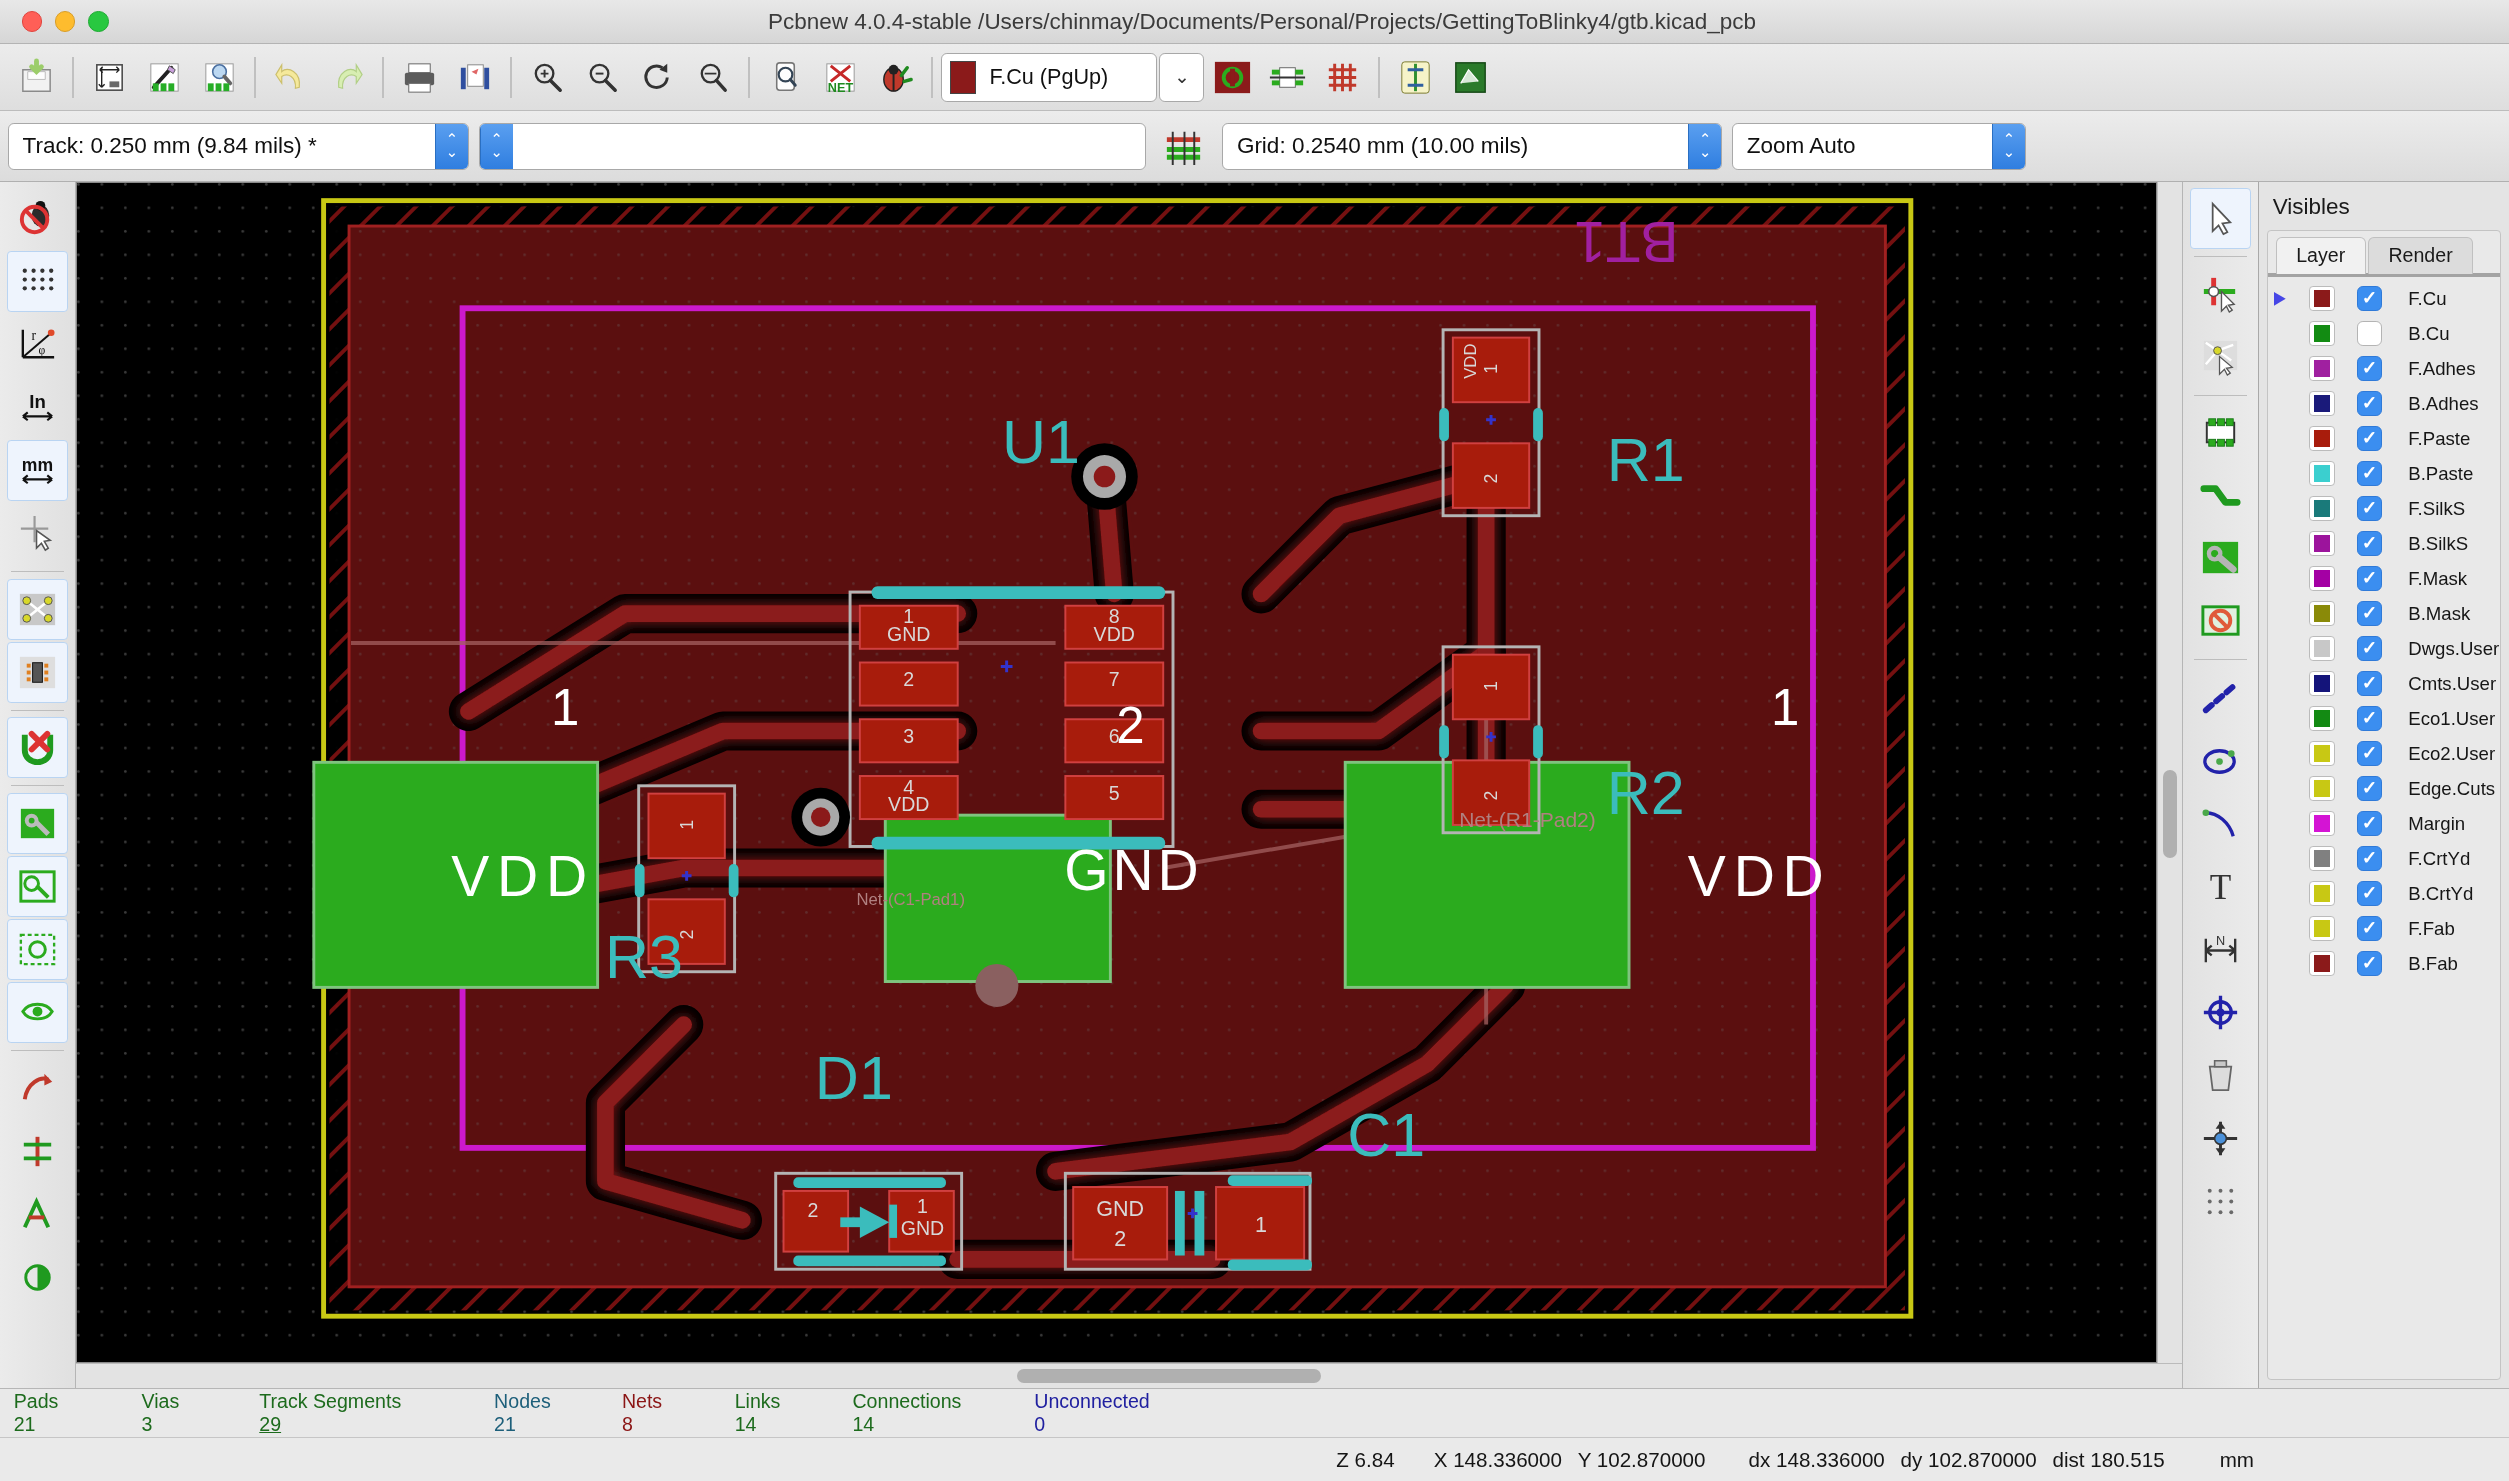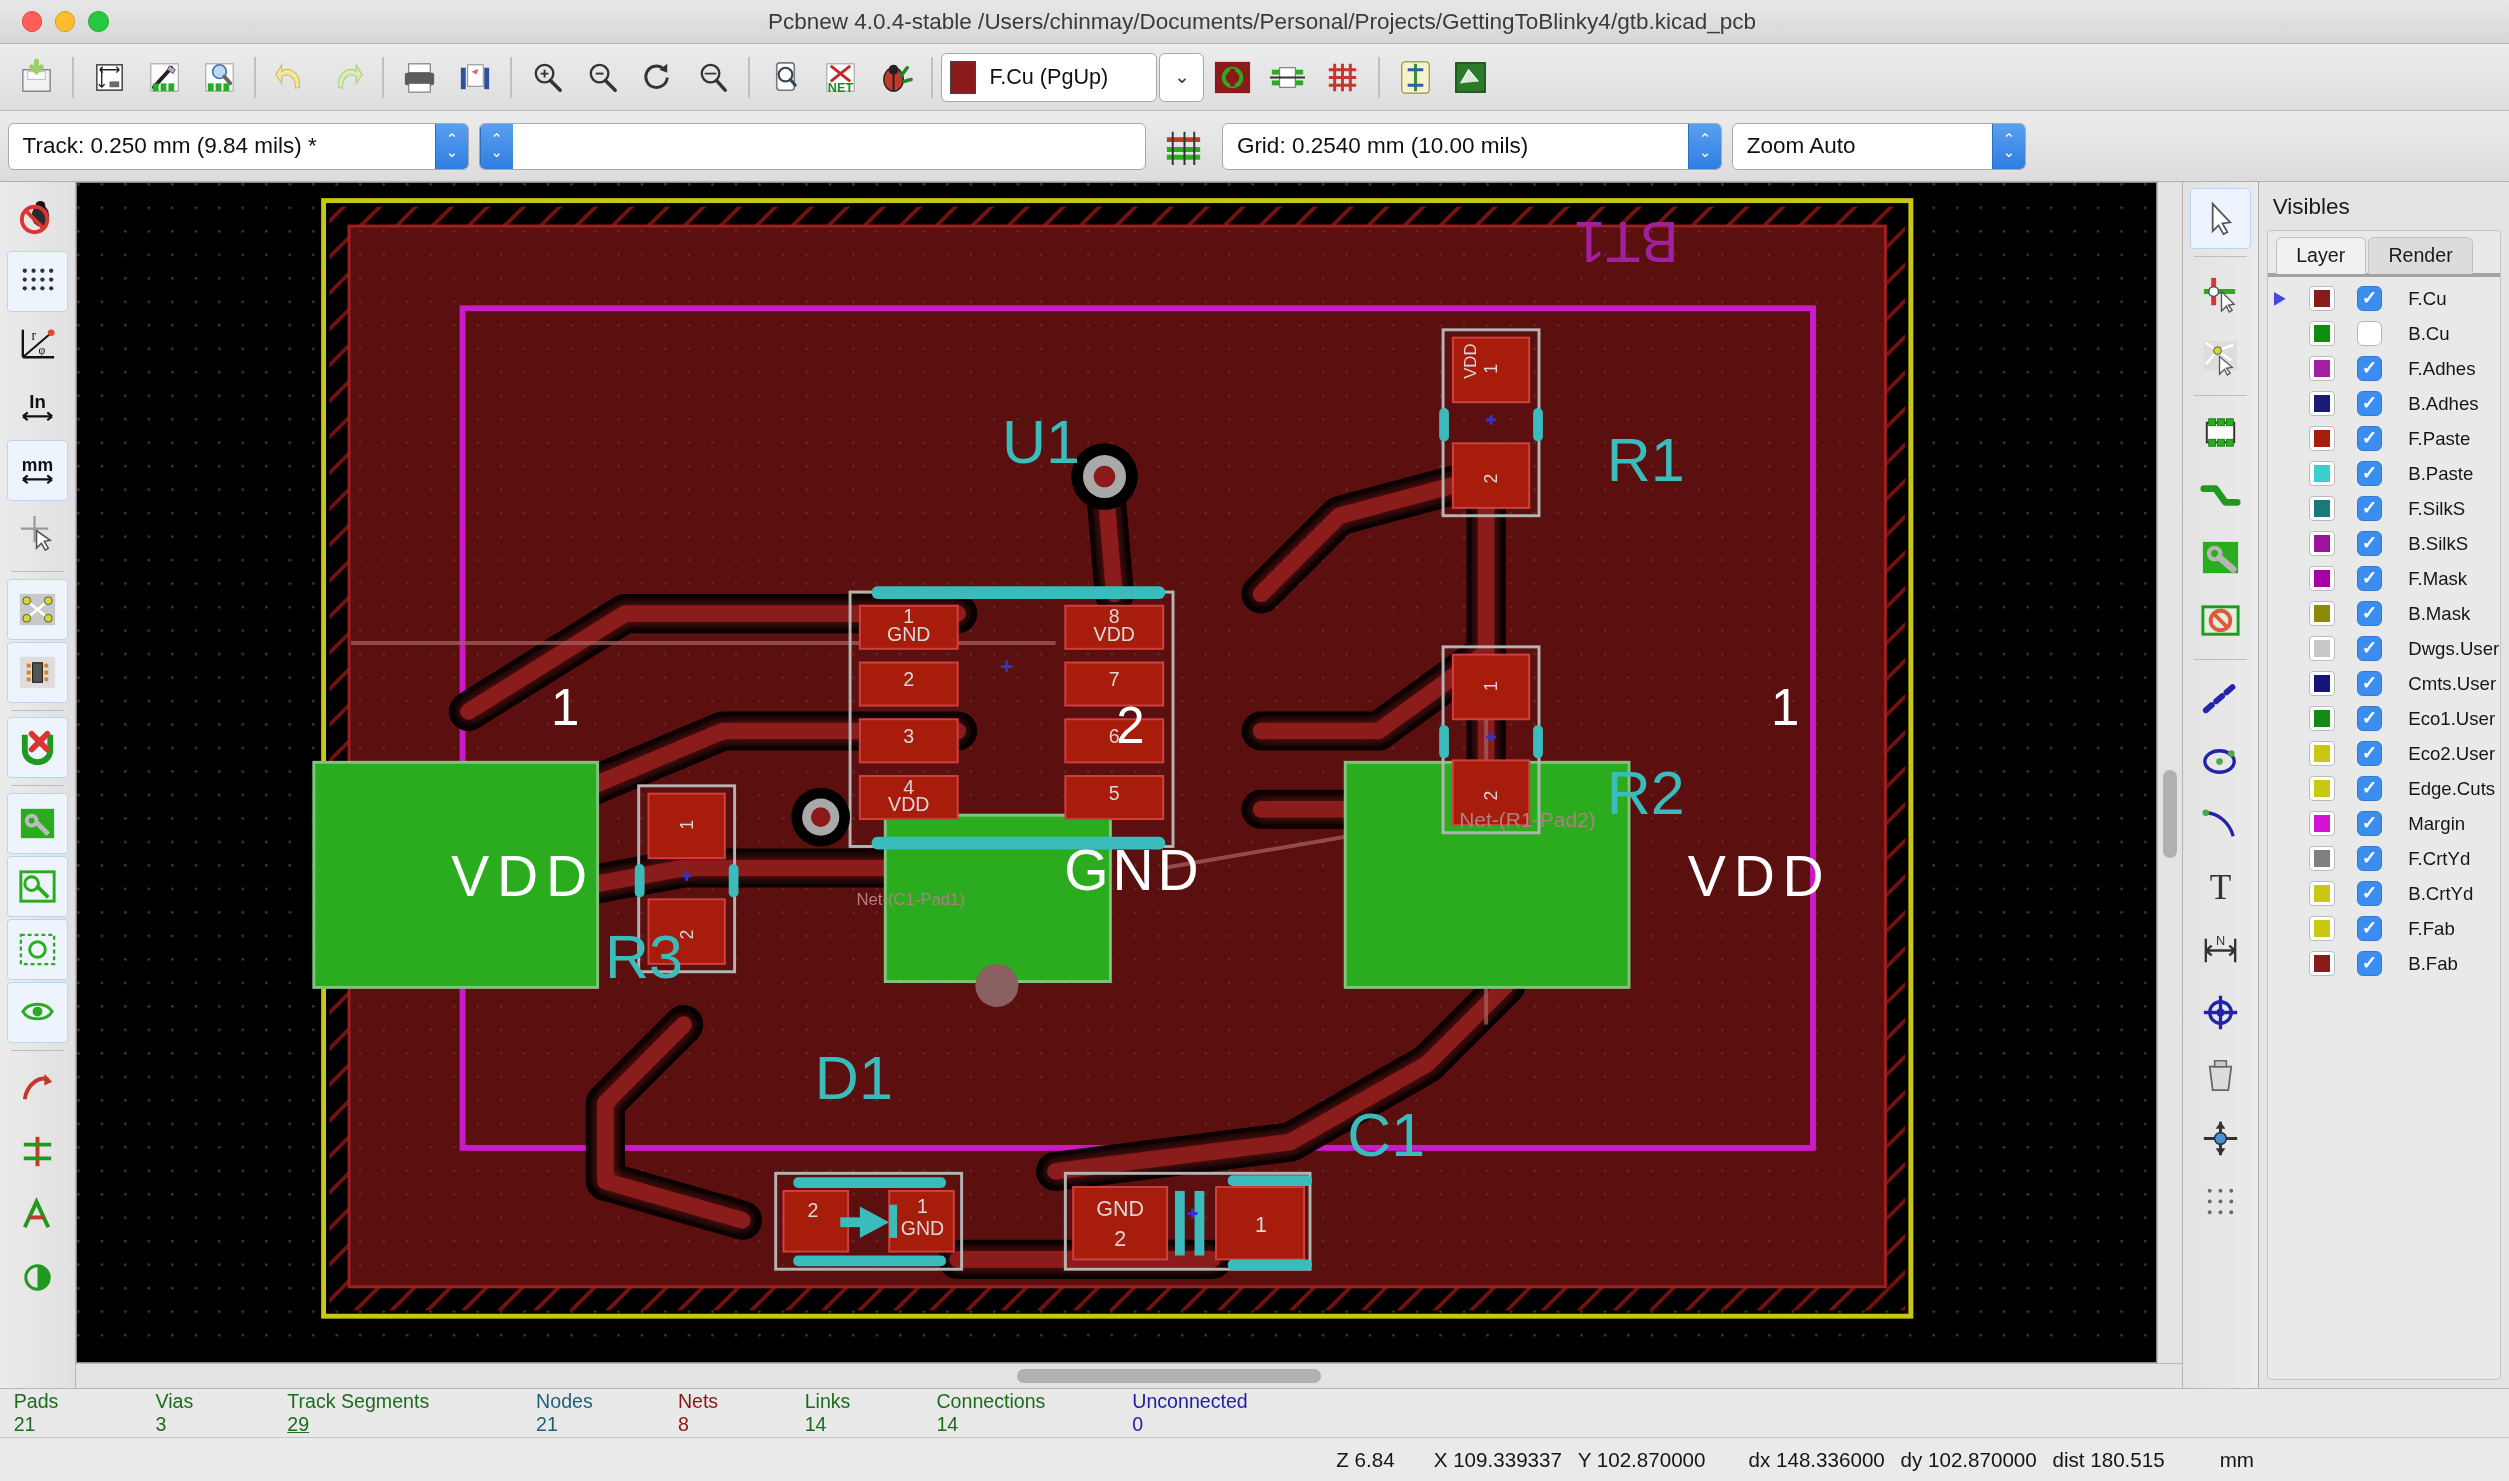--- a/index.html
+++ b/index.html
@@ -1048,21 +1048,21 @@
               </div>
               <div class="chk on"></div>
               <div class="layername">B.Fab</div>
             </div>
           </div>
       </div>
     </div>
   </div>
 
   <div class="statusbar">
-    <div id="statfields" style="display:flex;align-items:flex-start;gap:14px;">
+    <div id="statfields" style="display:flex;align-items:flex-start;">
         <div class="statcell" style="width: 118px;">
           <div class="statlabel" style="color: rgb(29, 107, 29);">Pads</div>
           <div class="statval" style="color: rgb(29, 107, 29);">21</div>
         </div>
         <div class="statcell" style="width: 108px;">
           <div class="statlabel" style="color: rgb(29, 107, 29);">Vias</div>
           <div class="statval" style="color: rgb(29, 107, 29);">3</div>
         </div>
         <div class="statcell" style="width: 225px;">
           <div class="statlabel" style="color: rgb(29, 107, 29);">Track Segments</div>
@@ -1087,21 +1087,21 @@
         <div class="statcell" style="width: 157px;">
           <div class="statlabel" style="color: rgb(32, 32, 160);">Unconnected</div>
           <div class="statval" style="color: rgb(32, 32, 160);">0</div>
         </div>
       </div>
   </div>
 
   <div class="coordbar">
     <span>Z 6.84</span>
     <span style="width:39px;"></span>
-    <span>X 109.339337</span>
+    <span>X 148.336000</span>
     <span style="width:15.7px;"></span>
     <span>Y 102.870000</span>
     <span style="width:43px;"></span>
     <span>dx 148.336000</span>
     <span style="width:15.7px;"></span>
     <span>dy 102.870000</span>
     <span style="width:15.7px;"></span>
     <span>dist 180.515</span>
     <span style="width:55px;"></span>
     <span>mm</span>

